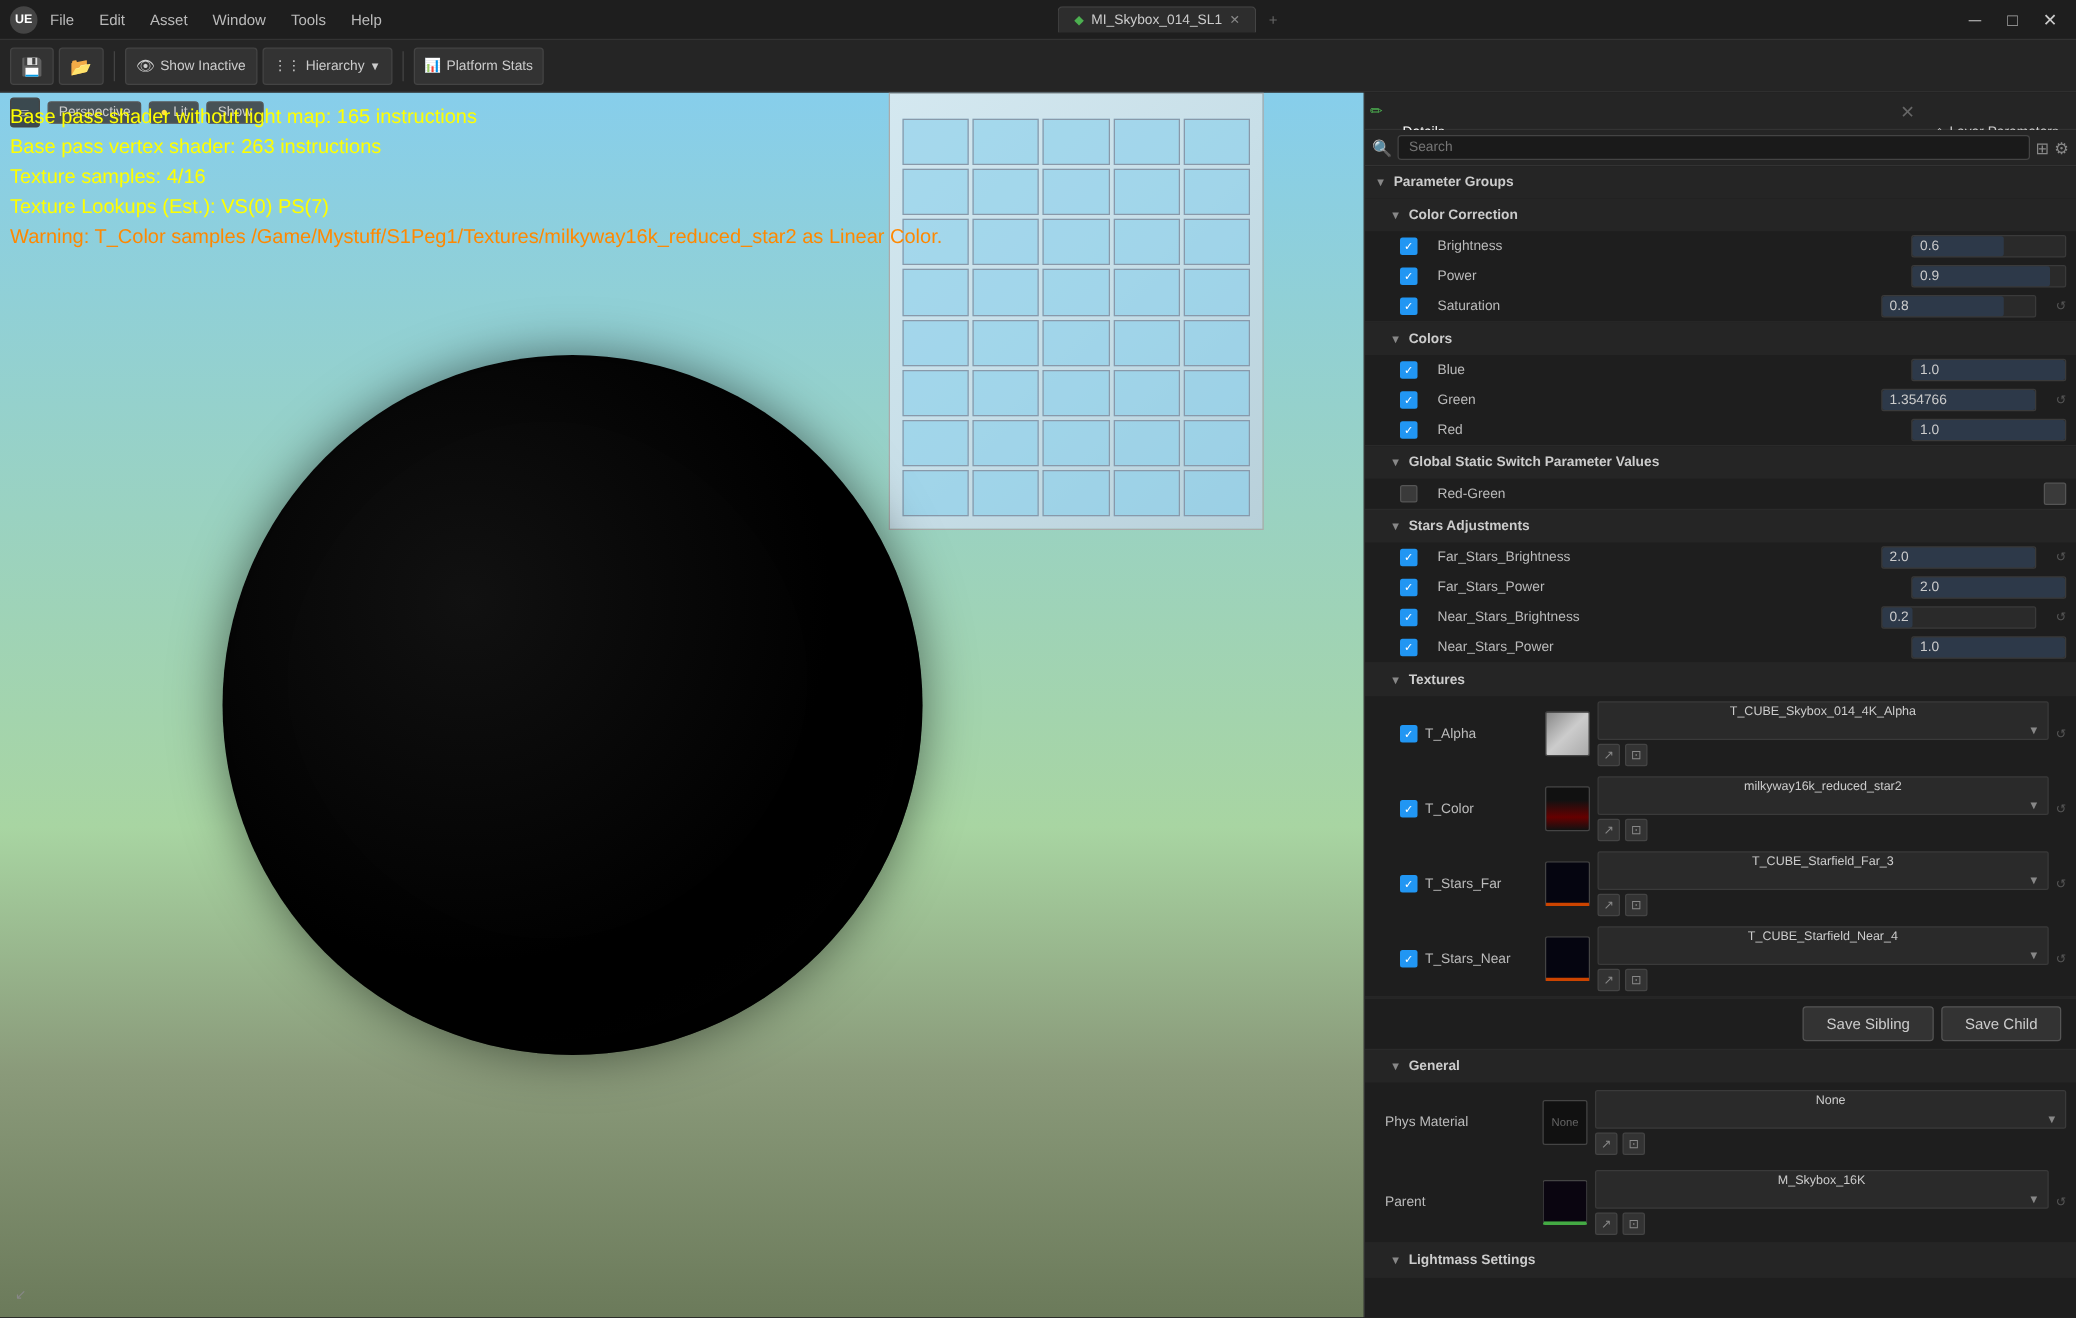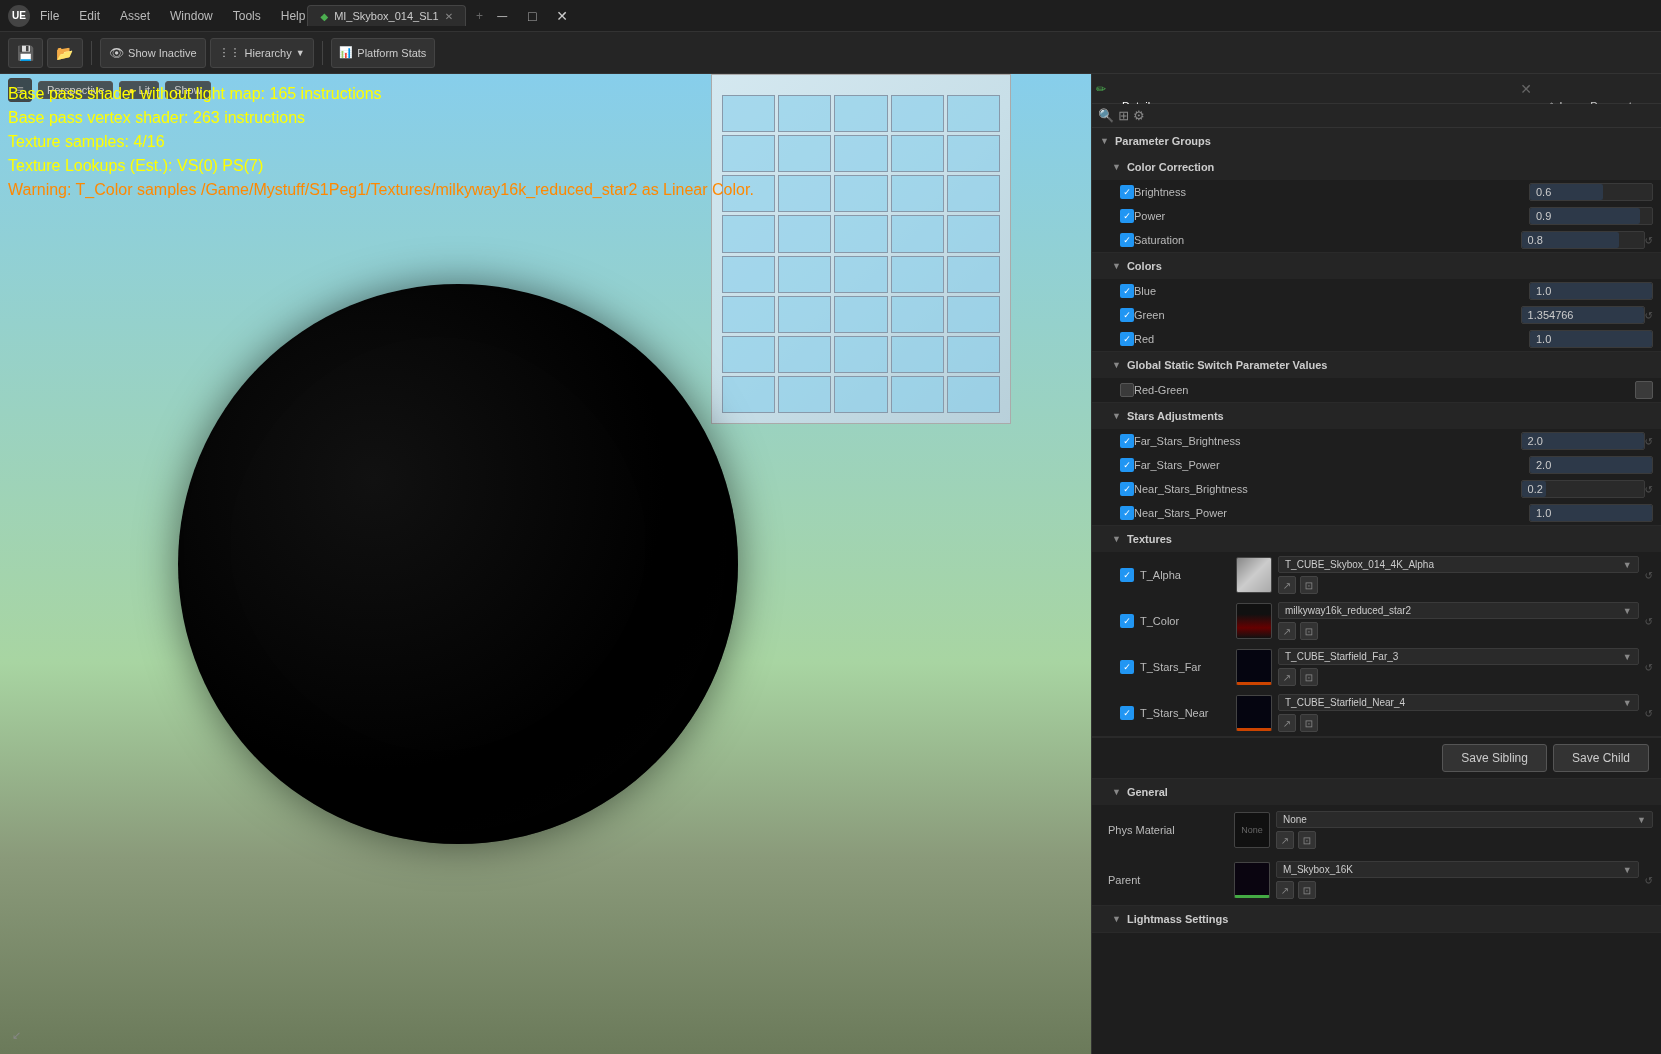--- a/index.html
+++ b/index.html
@@ -1,19 +1,19 @@
 <!DOCTYPE html>
 <html><head>
   <meta charset="utf-8">
   <style>
     * { box-sizing: border-box; margin: 0; padding: 0; }
     body { font-family: 'Segoe UI', Arial, sans-serif; font-size: 12px; background: #1a1a1a; color: #ccc; width: 1661px; height: 1054px; overflow: hidden; }
 
     
-    #titlebar { display: flex; align-items: center; background: #1e1e1e; height: 32px; padding: 0 8px; border-bottom: 1px solid #333; }
+    #titlebar { display: flex; align-items: center; justify-content: space-between; background: #1e1e1e; height: 32px; padding: 0 8px; border-bottom: 1px solid #333; }
     #titlebar-left { display: flex; align-items: center; gap: 8px; }
     #app-icon { width: 22px; height: 22px; background: #444; border-radius: 50%; display: flex; align-items: center; justify-content: center; color: #fff; font-size: 10px; font-weight: bold; }
     #title-menu { display: flex; gap: 16px; font-size: 12px; color: #bbb; }
     #title-menu span { cursor: pointer; padding: 4px 2px; }
     #tab-area { display: flex; align-items: center; gap: 4px; }
     #tab { background: #2d2d2d; color: #ccc; padding: 4px 12px; border-radius: 4px 4px 0 0; display: flex; align-items: center; gap: 6px; font-size: 11px; border: 1px solid #444; border-bottom: none; }
     #tab-close { font-size: 10px; color: #888; cursor: pointer; }
     #titlebar-right { display: flex; gap: 4px; }
     #titlebar-right span { width: 26px; height: 20px; display: flex; align-items: center; justify-content: center; color: #aaa; cursor: pointer; font-size: 14px; }
 
@@ -50,36 +50,36 @@
     #panel-search-icons span { color: #888; cursor: pointer; font-size: 12px; }
     #panel-content { flex: 1; overflow-y: auto; overflow-x: hidden; }
     #panel-content::-webkit-scrollbar { width: 6px; }
     #panel-content::-webkit-scrollbar-track { background: #1a1a1a; }
     #panel-content::-webkit-scrollbar-thumb { background: #444; border-radius: 3px; }
 
     
     .param-group { border-bottom: 1px solid #2a2a2a; }
     .group-header { display: flex; align-items: center; padding: 4px 8px; background: #252525; cursor: pointer; gap: 4px; font-size: 11px; font-weight: bold; color: #ccc; height: 26px; }
     .group-arrow { font-size: 9px; color: #888; margin-right: 2px; }
-    .param-row { display: flex; align-items: center; padding: 3px 8px 3px 28px; min-height: 24px; gap: 0; }
+    .param-row { display: flex; align-items: center; padding: 3px 8px 3px 28px; min-height: 24px; gap: 16px; }
     .param-check { width: 14px; height: 14px; background: #2196F3; border: none; border-radius: 2px; cursor: pointer; flex-shrink: 0; display: flex; align-items: center; justify-content: center; }
     .param-check::after { content: '✓'; color: white; font-size: 9px; }
     .param-check.unchecked { background: #3a3a3a; border: 1px solid #555; }
     .param-check.unchecked::after { content: ''; }
     .param-label { flex: 1; font-size: 11px; color: #bbb; }
     .param-value { width: 124px; background: #2a2a2a; border: 1px solid #3a3a3a; border-radius: 2px; padding: 2px 6px; color: #ccc; font-size: 11px; text-align: left; position: relative; }
     .param-value-bar { position: absolute; top: 0; left: 0; height: 100%; background: rgba(50,80,120,0.4); border-radius: 2px; }
     .param-value-text { position: relative; z-index: 1; }
     .param-reset { color: #555; cursor: pointer; font-size: 10px; flex-shrink: 0; }
 
     
     .texture-row { display: flex; align-items: center; padding: 4px 8px 4px 28px; gap: 6px; min-height: 32px; }
     .texture-thumb { width: 36px; height: 36px; background: #111; border: 1px solid #444; border-radius: 2px; flex-shrink: 0; position: relative; overflow: hidden; }
     .texture-right { display: flex; flex-direction: column; flex: 1; gap: 3px; }
-    .texture-dropdown { display: flex; align-items: center; background: #2a2a2a; border: 1px solid #3a3a3a; border-radius: 2px; padding: 2px 6px; font-size: 10px; color: #ccc; gap: 4px; cursor: pointer; }
+    .texture-dropdown { display: flex; align-items: center; background: #2a2a2a; border: 1px solid #3a3a3a; border-radius: 2px; padding: 2px 6px; font-size: 10px; color: #ccc; gap: 4px; cursor: pointer; flex-direction: column; }
     .texture-dropdown span.arrow { font-size: 9px; color: #888; margin-left: auto; }
     .texture-icons { display: flex; gap: 4px; }
     .texture-icon-btn { width: 18px; height: 18px; background: #333; border: 1px solid #444; border-radius: 2px; cursor: pointer; display: flex; align-items: center; justify-content: center; font-size: 10px; color: #888; }
     .texture-label { flex-shrink: 0; font-size: 11px; color: #bbb; width: 90px; }
     .save-btn { padding: 6px 18px; background: #333; border: 1px solid #555; border-radius: 3px; color: #ccc; font-size: 12px; cursor: pointer; }
 
     
     .general-row { display: flex; align-items: center; padding: 6px 8px 6px 16px; gap: 6px; }
     .general-label { width: 120px; font-size: 11px; color: #bbb; flex-shrink: 0; }
     .general-thumb { width: 36px; height: 36px; background: #111; border: 1px solid #444; border-radius: 2px; flex-shrink: 0; display: flex; align-items: center; justify-content: center; font-size: 9px; color: #888; }
@@ -229,20 +229,21 @@
       </div>
       <span id="panel-tab-close">✕</span>
       <div class="panel-tab" style="margin-left:4px;">
         <span style="font-size:10px;">◈</span>
         <span>Layer Parameters</span>
       </div>
     </div>
 
     <div id="panel-search">
       <span style="color:#888;font-size:13px;">🔍</span>
+      <input type="text" placeholder="Search" style="">
       <div id="panel-search-icons">
         <span style="font-size:13px;">⊞</span>
         <span style="font-size:13px;">⚙</span>
       </div>
     </div>
 
     <div id="panel-content">
 
       <div class="group-header">
         <span class="group-arrow">▼</span>

